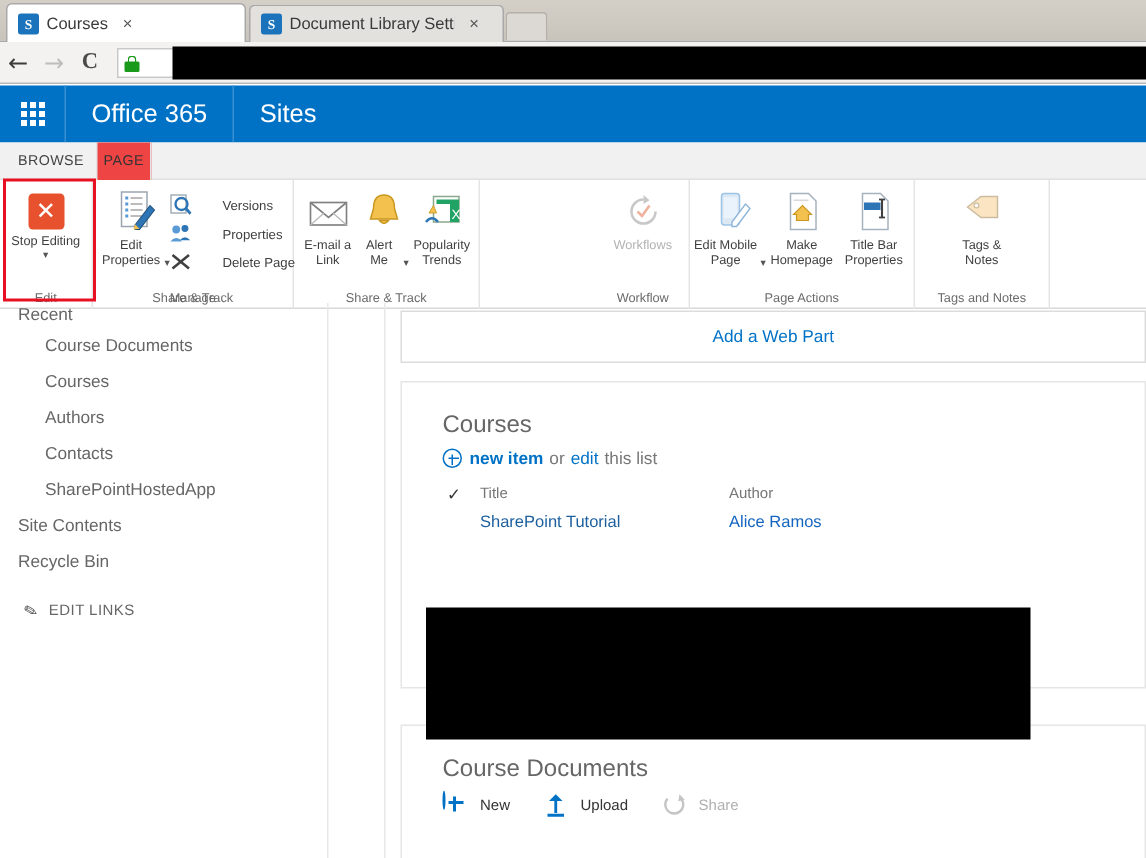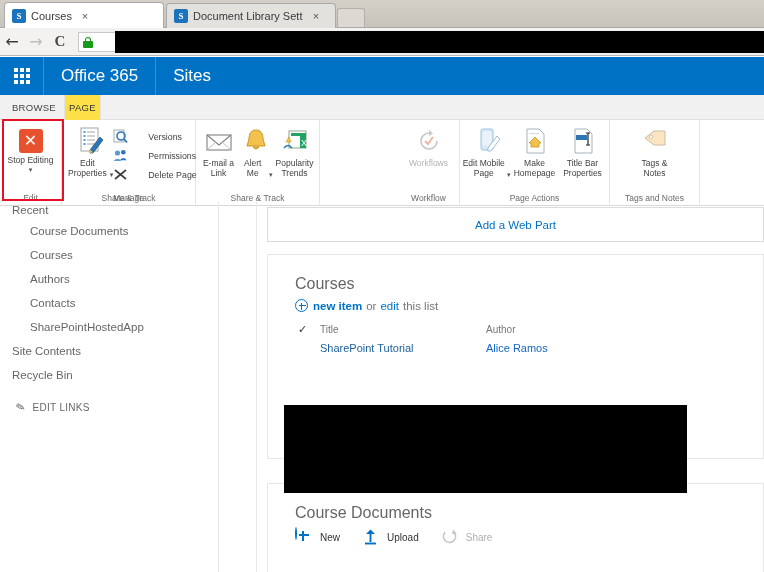--- a/index.html
+++ b/index.html
@@ -126,21 +126,21 @@
     background: #f1f1f1; border-bottom: 1px solid #e0e0e0;
   }
   .rtab {
     position: absolute; top: 0; height: 25px;
     font-size: 9.5px; letter-spacing: .3px;
     color: #444; display: flex; align-items: center;
     justify-content: center;
   }
   .rtab.browse { left: 8px; width: 52px; }
   .rtab.page {
-    left: 64px; width: 37px; background: #fde047;
+    left: 64px; width: 37px; background: #ef4444;
     border-left: 1px solid #e3e3e3; border-right: 1px solid #e3e3e3;
     color: #333;
   }
 
   
   .ribbon {
     position: absolute; left: 0; top: 120px; width: 764px; height: 86px;
     background: #ffffff; border-bottom: 1px solid #d8d8d8;
   }
   .rgroup {
@@ -388,21 +388,21 @@
           </div>
           <div class="rbtn-small">
             <span class="icon16">
               <svg width="15" height="15" viewBox="0 0 15 15">
                 <circle cx="4.5" cy="5" r="2.6" fill="#5b9bd5"></circle>
                 <path d="M0.6 13 Q4.5 8.4 8.4 13 Z" fill="#5b9bd5"></path>
                 <circle cx="10.3" cy="4.3" r="2.3" fill="#2e75b6"></circle>
                 <path d="M6.8 12.2 Q10.3 8 13.8 12.2 Z" fill="#2e75b6"></path>
               </svg>
             </span>
-            <span class="lbl">Permissions</span>
+            <span class="lbl">Properties</span>
           </div>
           <div class="rbtn-small">
             <span class="icon16">
               <svg width="15" height="15" viewBox="0 0 15 15">
                 <line x1="2" y1="3" x2="13" y2="12" stroke="#404040" stroke-width="1.7"></line>
                 <line x1="13" y1="3" x2="2" y2="12" stroke="#404040" stroke-width="1.7"></line>
               </svg>
             </span>
             <span class="lbl">Delete Page</span>
           </div>

